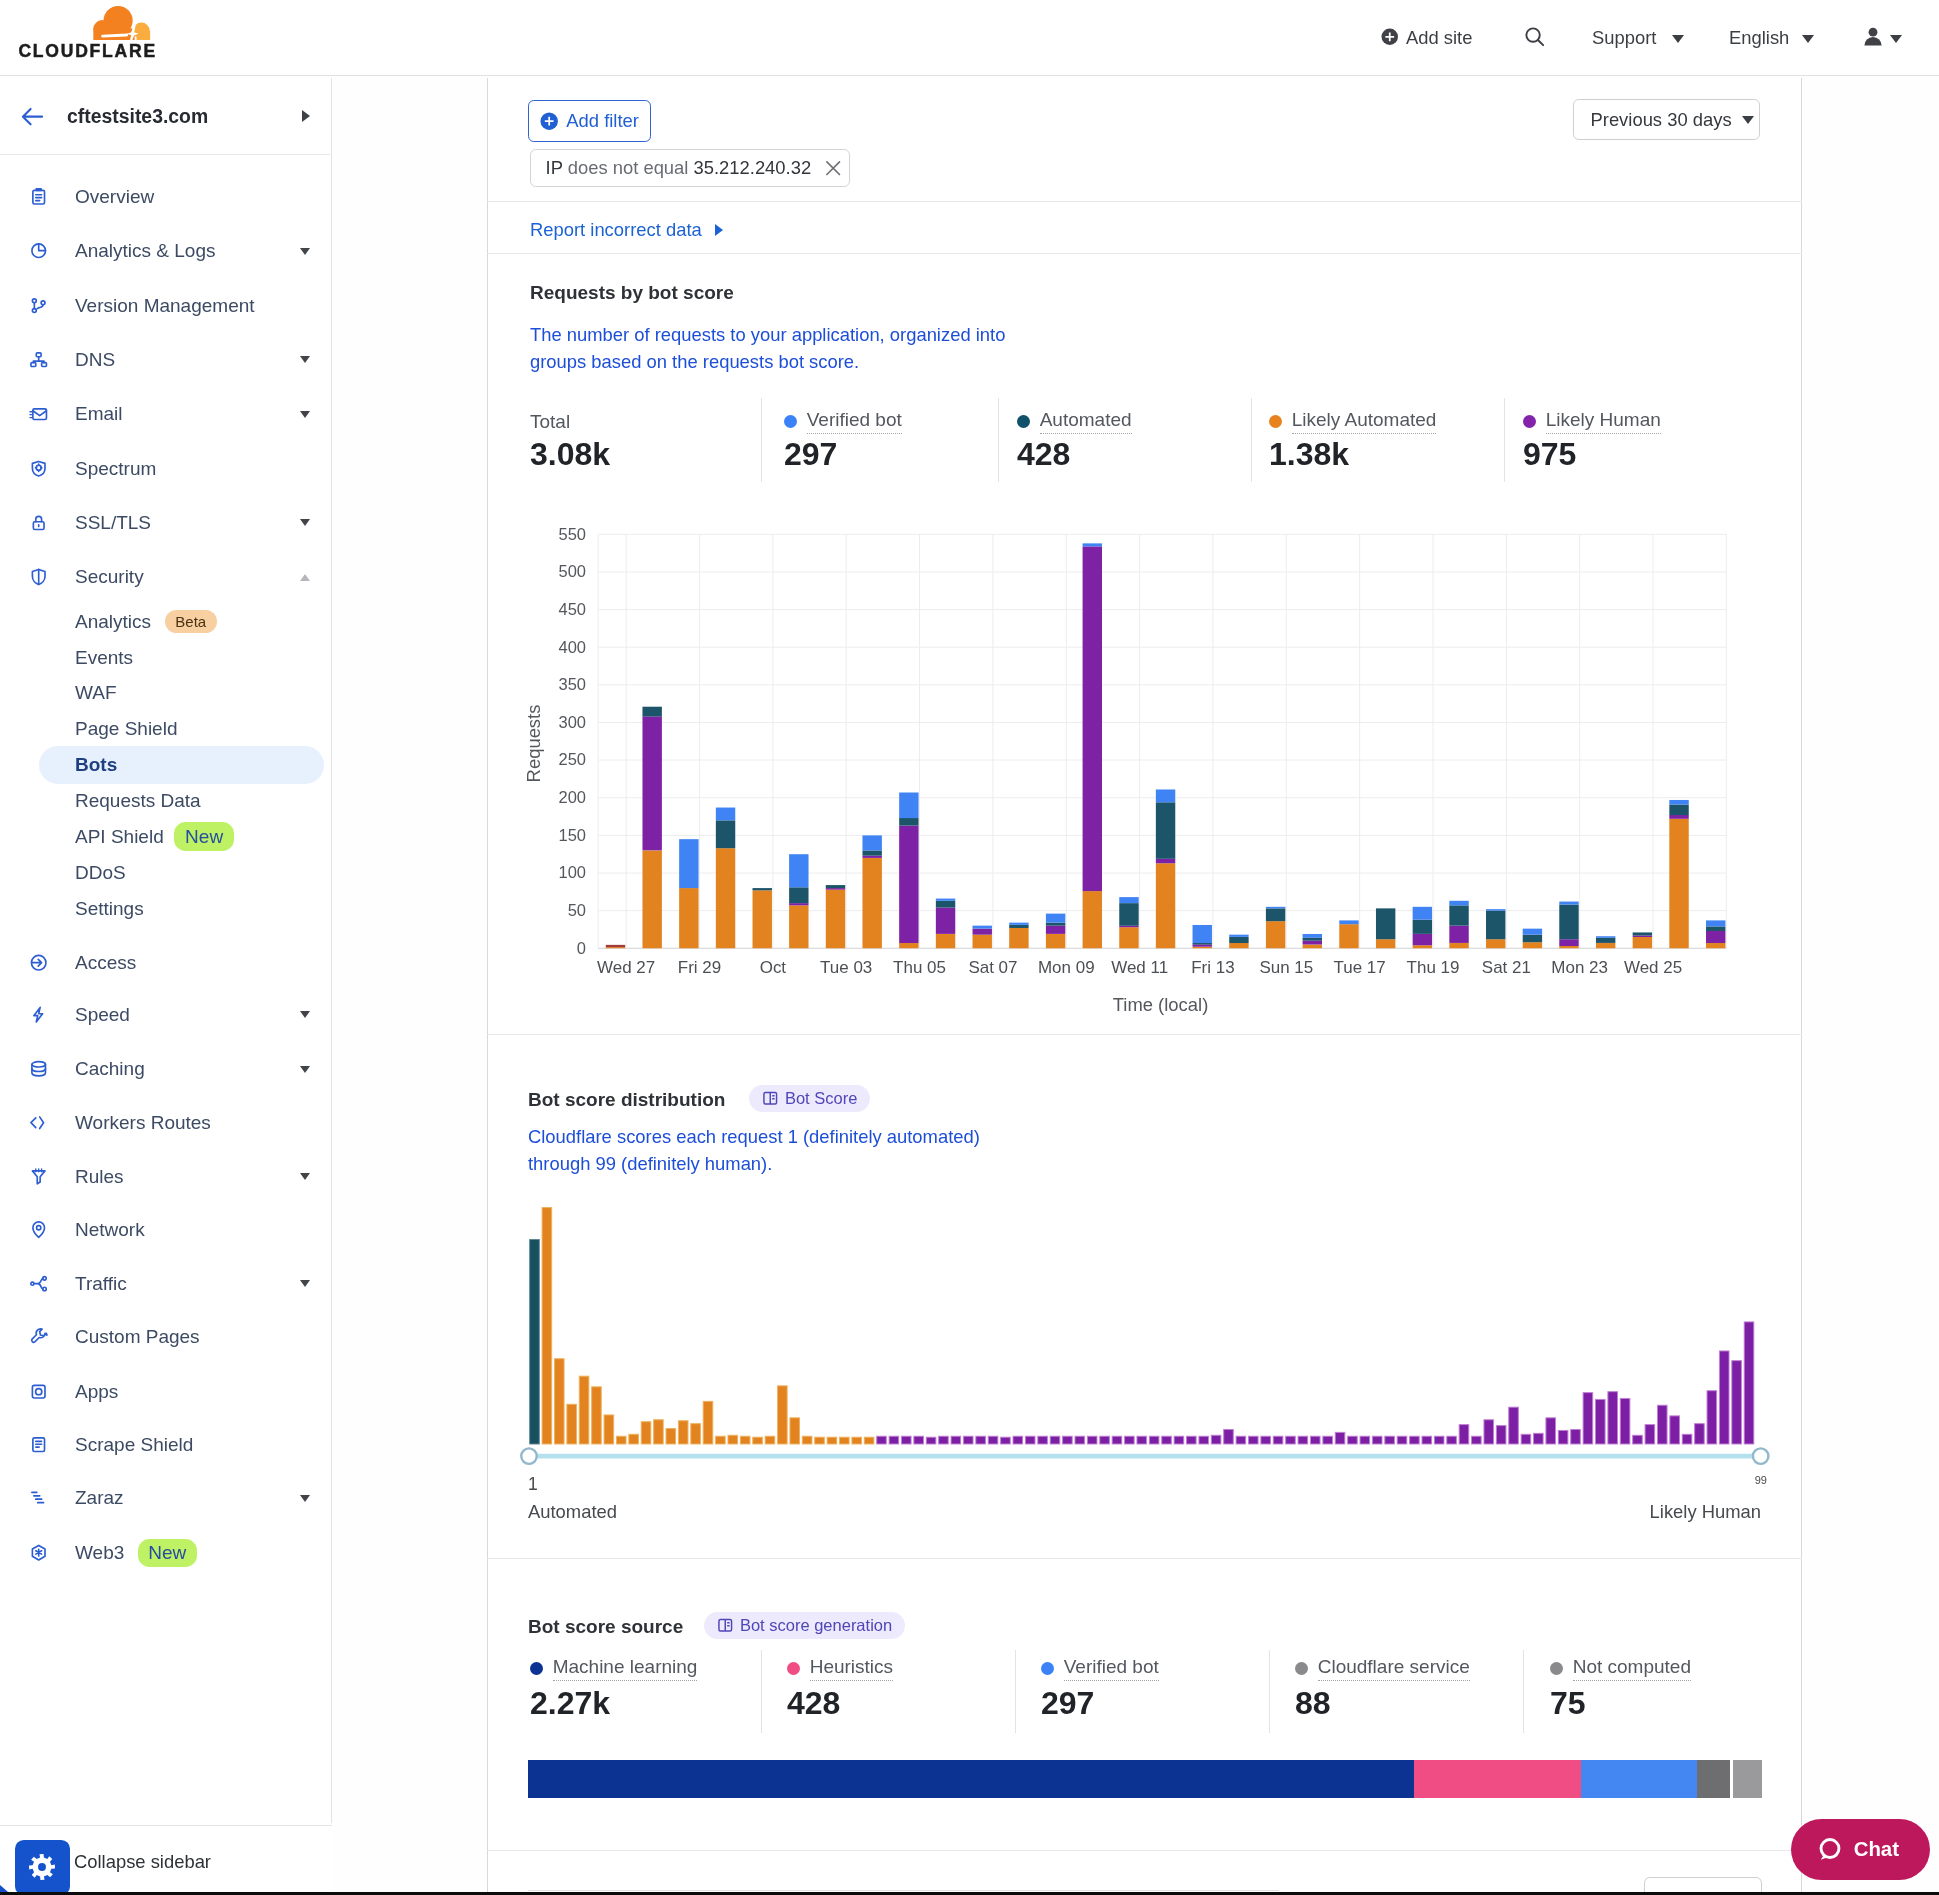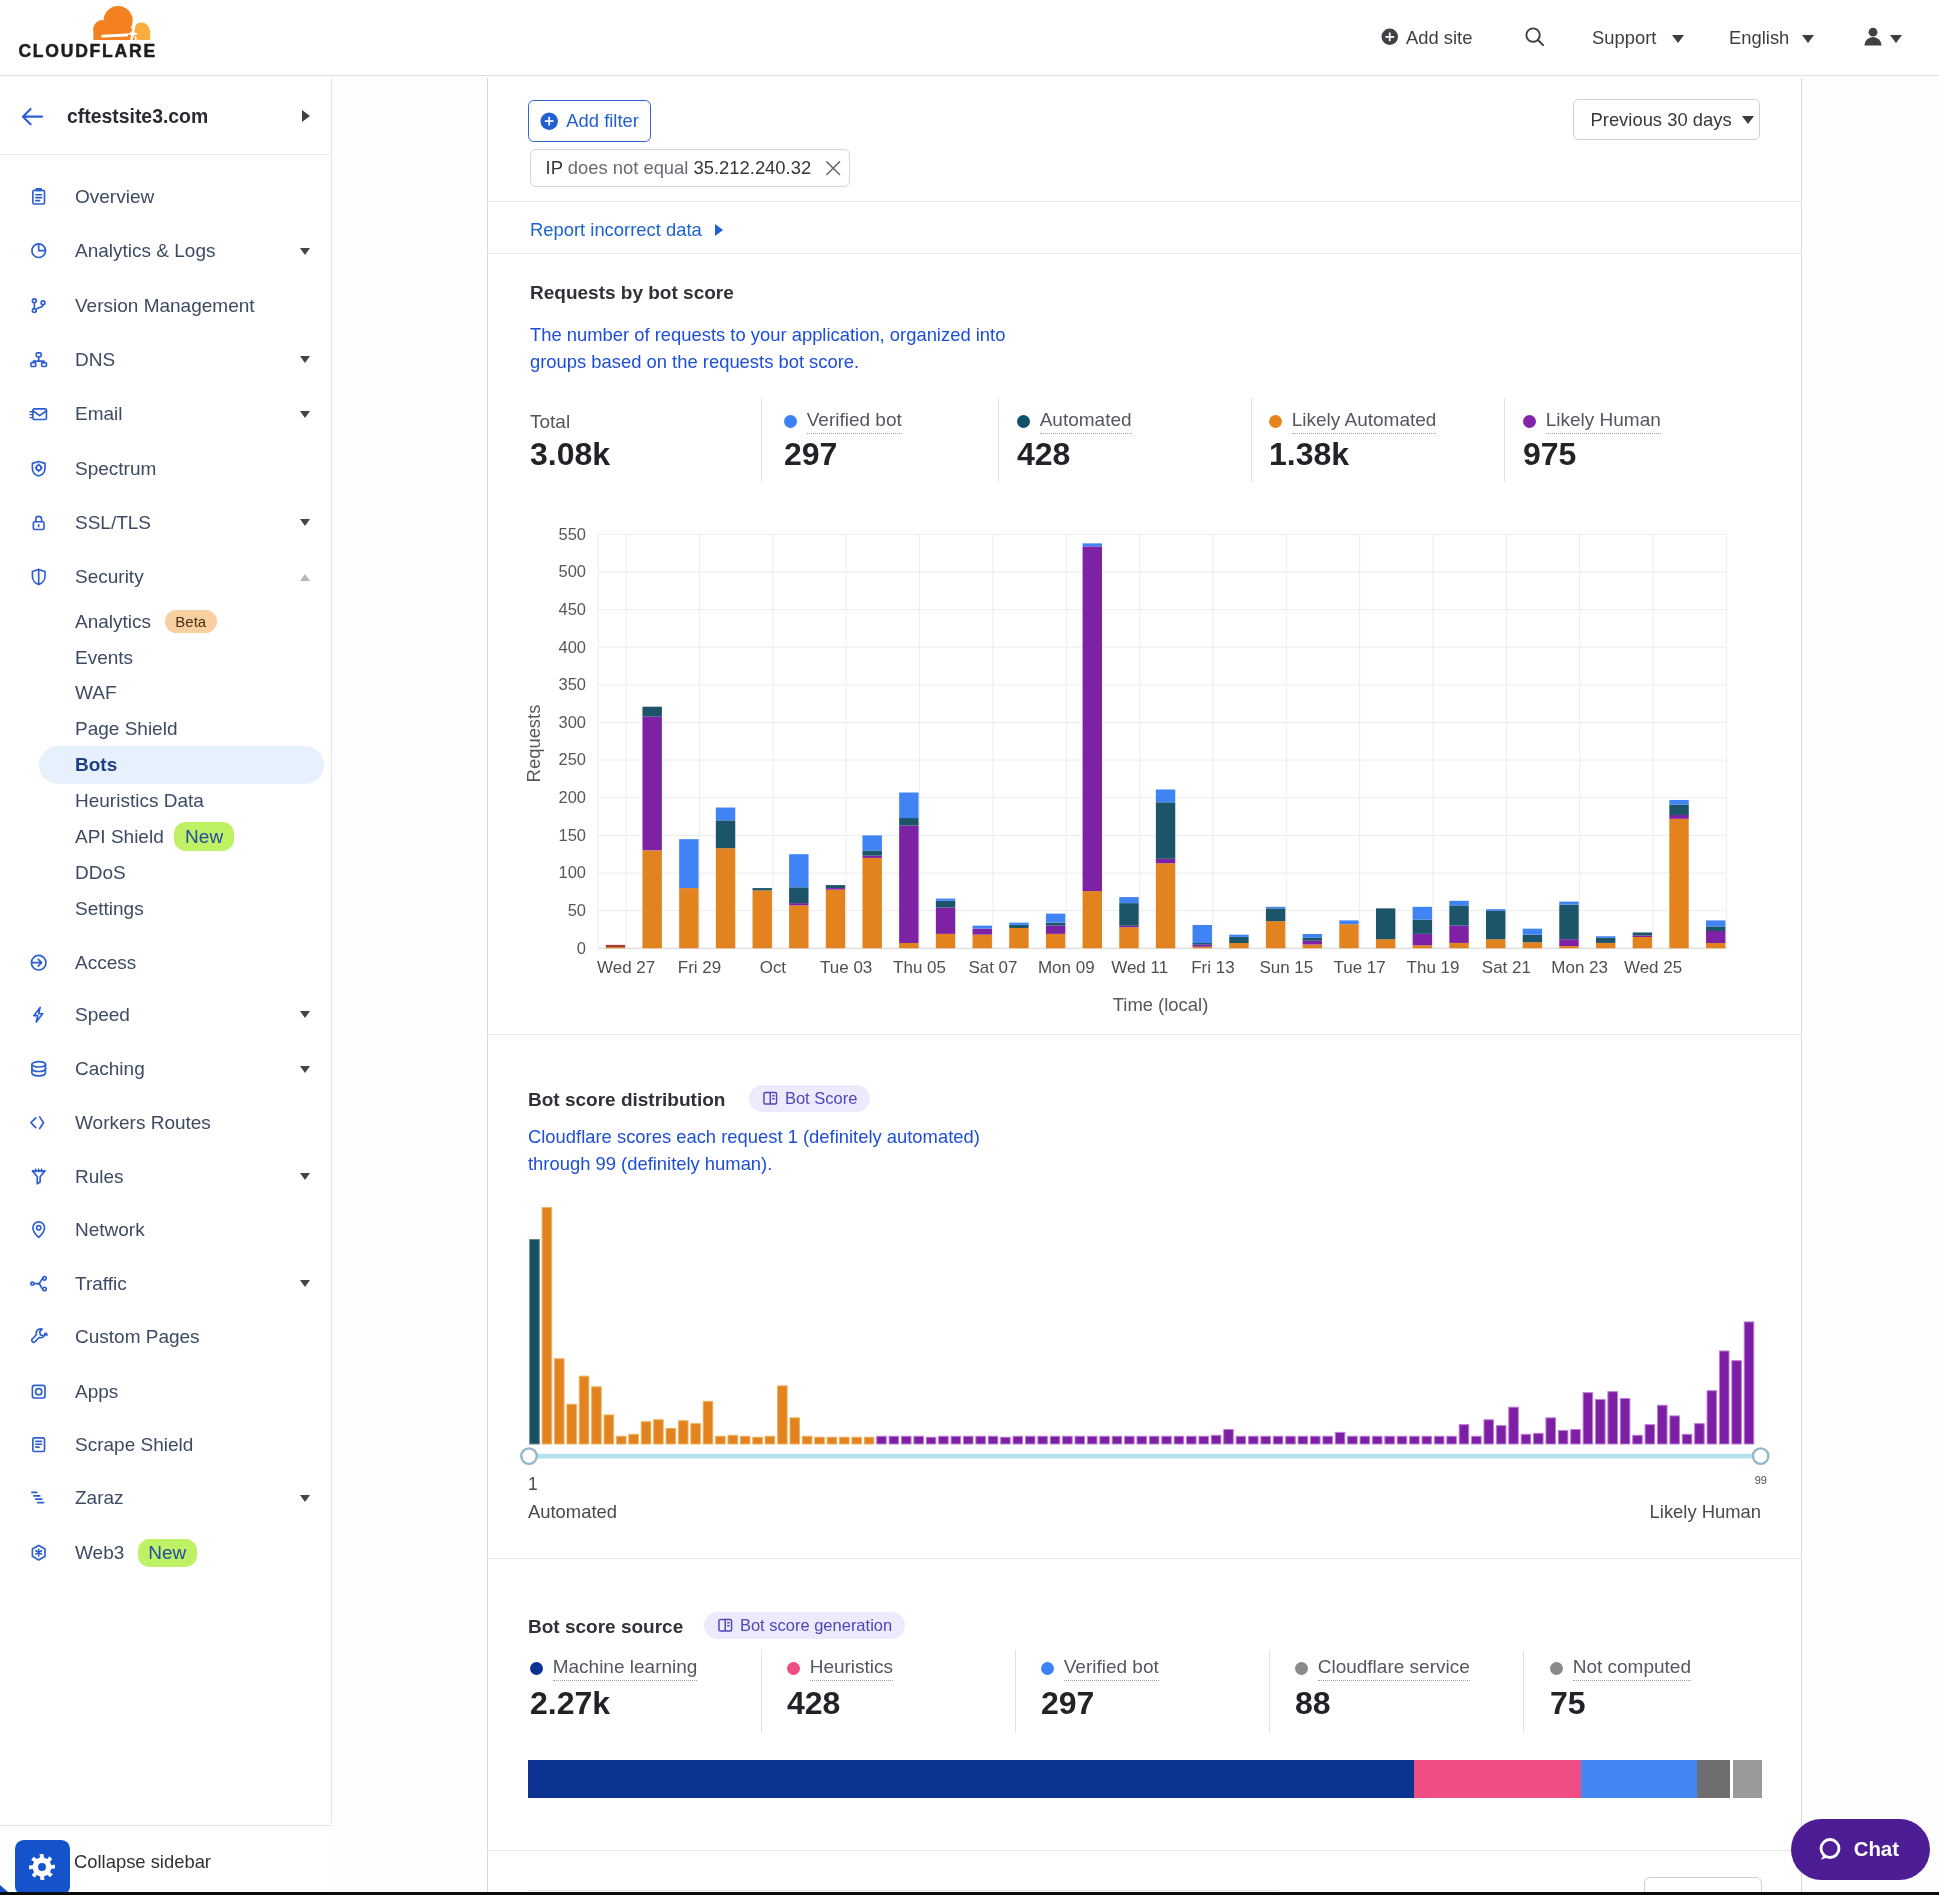--- a/index.html
+++ b/index.html
@@ -173,21 +173,21 @@
 <div class="ssub" style="top:674px">
       <span>WAF</span>
     </div>
 <div class="ssub" style="top:710px">
       <span>Page Shield</span>
     </div>
 <div class="ssub" style="top:746px">
       <span class="botstxt">Bots</span>
     </div>
 <div class="ssub" style="top:782px">
-      <span>Heuristics Data</span>
+      <span>Requests Data</span>
     </div>
 <div class="ssub" style="top:818px">
       <span>API Shield</span>
       <span class="newb">New</span>
     </div>
 <div class="ssub" style="top:854px">
       <span>DDoS</span>
     </div>
 <div class="ssub" style="top:890px">
       <span>Settings</span>
@@ -683,21 +683,21 @@
 <div style="width:886px;background:#0c3292"></div>
 <div style="width:167px;background:#ef4d84"></div>
 <div style="width:116px;background:#4486f2"></div>
 <div style="width:33px;background:#6e6e71"></div>
 <div style="width:2.9px;background:#fff"></div>
 <div style="width:29px;background:#9a9a9d"></div>
   </div>
 <div class="sep" style="top:1850px"></div>
 <div class="abs" style="left:528px;top:1890px;width:751px;height:1px;background:#e3e3e5"></div>
 <div class="abs" style="left:1644px;top:1877px;width:118px;height:18.4px;border:1px solid #d0d0d2;border-radius:5.8px 5.8px 0 0;border-bottom:none;background:#fff"></div>
-<div class="abs" style="left:1791px;top:1819px;width:139px;height:61px;border-radius:31px;background:#4c1d95;display:flex;align-items:center;padding-left:25px">
+<div class="abs" style="left:1791px;top:1819px;width:139px;height:61px;border-radius:31px;background:#be185d;display:flex;align-items:center;padding-left:25px">
 <svg width="27" height="27" viewBox="0 0 28 28" fill="none">
       <circle cx="14.5" cy="13" r="9.3" stroke="#fff" stroke-width="3"></circle>
       <path d="M8 19.8 L5 24.6 L12.5 21.8 z" fill="#fff"></path>
     </svg>
 <span style="margin-left:10.7px;font-size:20.4px;font-weight:bold;color:#fff">Chat</span>
   </div>
 <div class="abs" style="left:0;top:1885px;width:0;height:0;border-bottom:7.8px solid #1450c8;border-right:8.7px solid transparent"></div>
 <div class="abs" style="left:0;top:1892px;width:1940px;height:2.9px;background:#0c0c0d"></div>
 
 </body></html>

